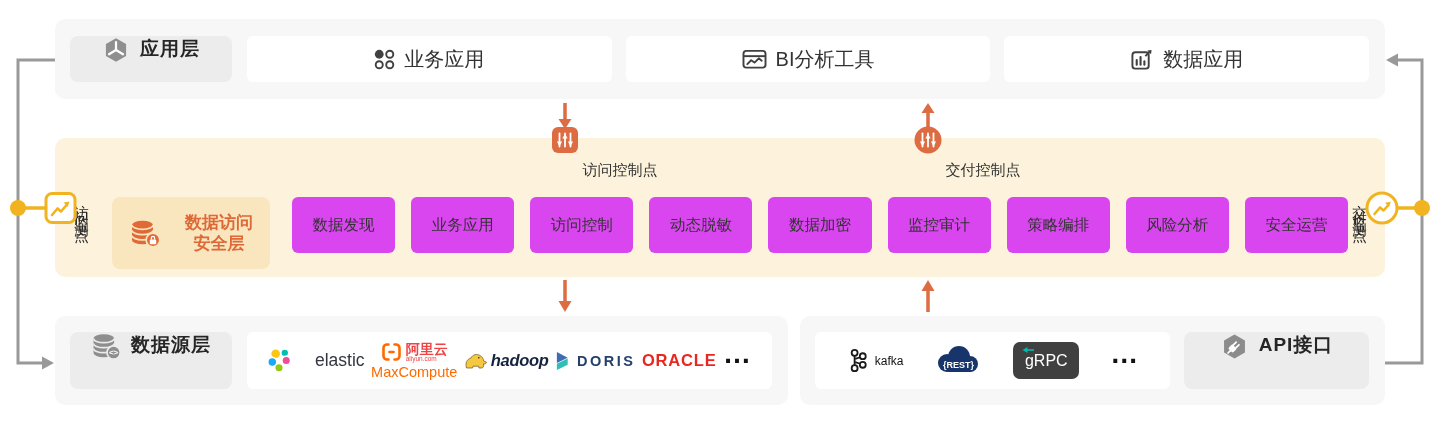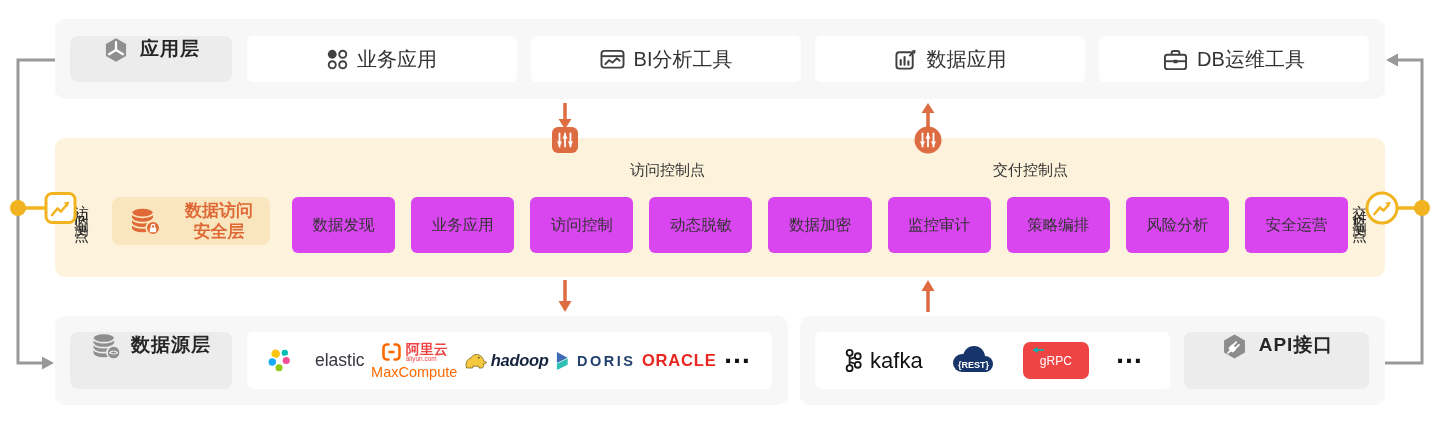--- a/index.html
+++ b/index.html
@@ -22,25 +22,25 @@
   .top-cards  { position:absolute; left:192px; top:17px; right:16px; height:46px; display:flex; gap:14px; }
   .tcard { flex:1; background:#fff; border-radius:6px; display:flex; align-items:center;
            justify-content:center; gap:9px; font-size:20px; color:#333; font-weight:500; }
 
   .vlabel { position:absolute; top:0; height:100%; width:22px; display:flex; align-items:center;
             justify-content:center; writing-mode:vertical-rl; font-size:14.5px; color:#262626;
             letter-spacing:6px; }
   .vlabel.left  { left:15px; }
   .vlabel.right { right:15px; }
 
-  .ctrl-label { position:absolute; top:23px; width:170px; text-align:right; font-size:15px; color:#333; }
+  .ctrl-label { position:absolute; top:23px; width:170px; text-align:center; font-size:15px; color:#333; }
   .ctrl-label.access   { left:480px; }
   .ctrl-label.delivery { left:843px; }
 
-  .security-pill { position:absolute; left:57px; top:59px; width:158px; height:48px;
+  .security-pill { position:absolute; left:57px; top:59px; width:158px; height:72px;
                    background:#F9E6BE; border-radius:8px; display:flex; align-items:center;
                    justify-content:center; gap:24px; }
   .security-title { font-size:17px; font-weight:700; color:#DE6937; line-height:1.25; text-align:center; }
   .security-title span { display:block; }
 
   .caps { position:absolute; left:237px; top:59px; width:1056px; height:56px; display:flex; gap:16px; }
   .cap  { flex:1; background:#d946ef; border-radius:6px; display:flex; align-items:center;
           justify-content:center; font-size:15.5px; color:#333; }
 
   .bl-pill  { left:15px; top:16px; width:162px; height:57px; }
@@ -57,23 +57,23 @@
   .mc-top { display:flex; align-items:center; gap:4px; }
   .mc-aliyun { display:flex; flex-direction:column; color:#ef4444; }
   .mc-aliyun .cn  { font-size:14px; font-weight:700; }
   .mc-aliyun .sub { font-size:6.5px; }
   .mc-bottom { font-size:14.5px; color:#FF6A00; font-weight:500; margin-top:2px; }
   .logo-hadoop { gap:3px; }
   .hadoop-text { font-size:16.5px; font-weight:800; font-style:italic; color:#15233F; letter-spacing:-0.3px; }
   .logo-doris { gap:7px; } .doris-text { font-size:14.5px; font-weight:600; color:#23406E; letter-spacing:2.5px; }
   .oracle-text { font-size:16.5px; font-weight:700; color:#E9261F; letter-spacing:0.8px; }
   .dots { font-size:28px; font-weight:700; color:#111; line-height:0; transform:translateY(-7px); letter-spacing:1px; }
-  .logo-kafka { gap:6px; } .kafka-text { font-size:22px; font-weight:500; color:#111; }
-  .grpc { position:relative; width:66px; height:37px; background:#ef4444; border-radius:7px; color:#fff;
-          display:flex; align-items:center; justify-content:center; font-size:12px; font-weight:500; }
+  .logo-kafka { gap:6px; } .kafka-text { font-size:12px; font-weight:500; color:#111; }
+  .grpc { position:relative; width:66px; height:37px; background:#404040; border-radius:7px; color:#fff;
+          display:flex; align-items:center; justify-content:center; font-size:16px; font-weight:500; }
   .grpc-arrow { position:absolute; left:9px; top:4px; }
 </style>
 </head>
 <body>
 
 <div class="canvas">
 
   <svg class="overlay" width="1440" height="425" viewBox="0 0 1440 425">
 
     <g>
@@ -181,29 +181,20 @@
           <rect x="2" y="4.5" width="17" height="17" rx="3" fill="none" stroke="#404040" stroke-width="2"></rect>
           <g stroke="#404040" stroke-width="2.2" stroke-linecap="round">
             <line x1="6.5" y1="17.5" x2="6.5" y2="12.5"></line>
             <line x1="10.5" y1="17.5" x2="10.5" y2="9.5"></line>
             <line x1="14.5" y1="17.5" x2="14.5" y2="14"></line>
           </g>
           <line x1="15.5" y1="8.5" x2="20.5" y2="3.5" stroke="#404040" stroke-width="2"></line>
           <polygon points="22,2 17.6,2.6 21.4,6.4" fill="#404040"></polygon>
         </svg>
         <span>数据应用</span>
-      </div>
-      <div class="tcard">
-        <svg width="25" height="23" viewBox="0 0 26 24">
-          <rect x="2" y="7" width="22" height="15" rx="2.5" fill="none" stroke="#404040" stroke-width="2"></rect>
-          <path d="M9,7 V4.8 a1.6,1.6 0 0 1 1.6,-1.6 h4.8 a1.6,1.6 0 0 1 1.6,1.6 V7" fill="none" stroke="#404040" stroke-width="2"></path>
-          <line x1="2" y1="13.8" x2="24" y2="13.8" stroke="#404040" stroke-width="2"></line>
-          <rect x="10.8" y="12.2" width="4.4" height="3.6" rx="1" fill="#404040"></rect>
-        </svg>
-        <span>DB运维工具</span>
       </div>
     </div>
   </div>
 
   <div class="band mid-band">
     <div class="vlabel left">访问监测点</div>
     <div class="vlabel right">交付监测点</div>
 
     <div class="ctrl-label access">访问控制点</div>
     <div class="ctrl-label delivery">交付控制点</div>

